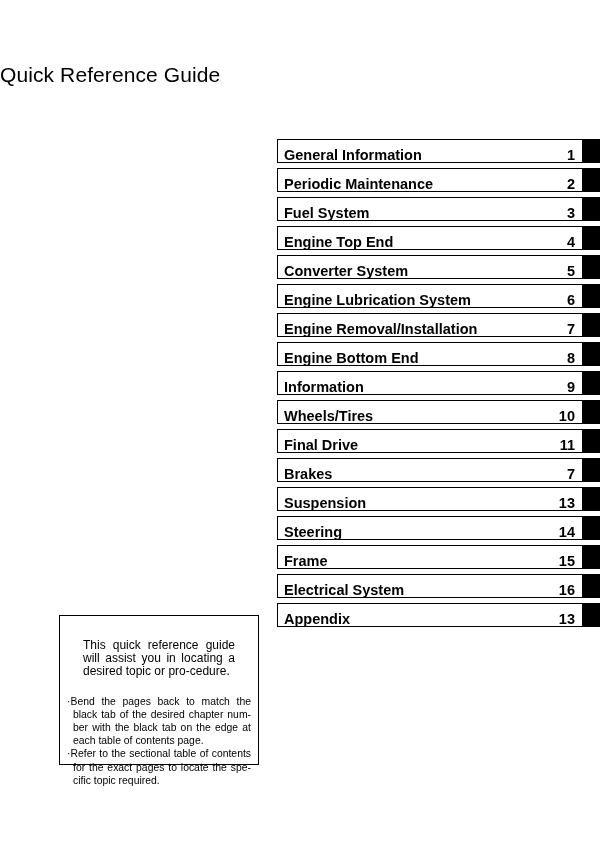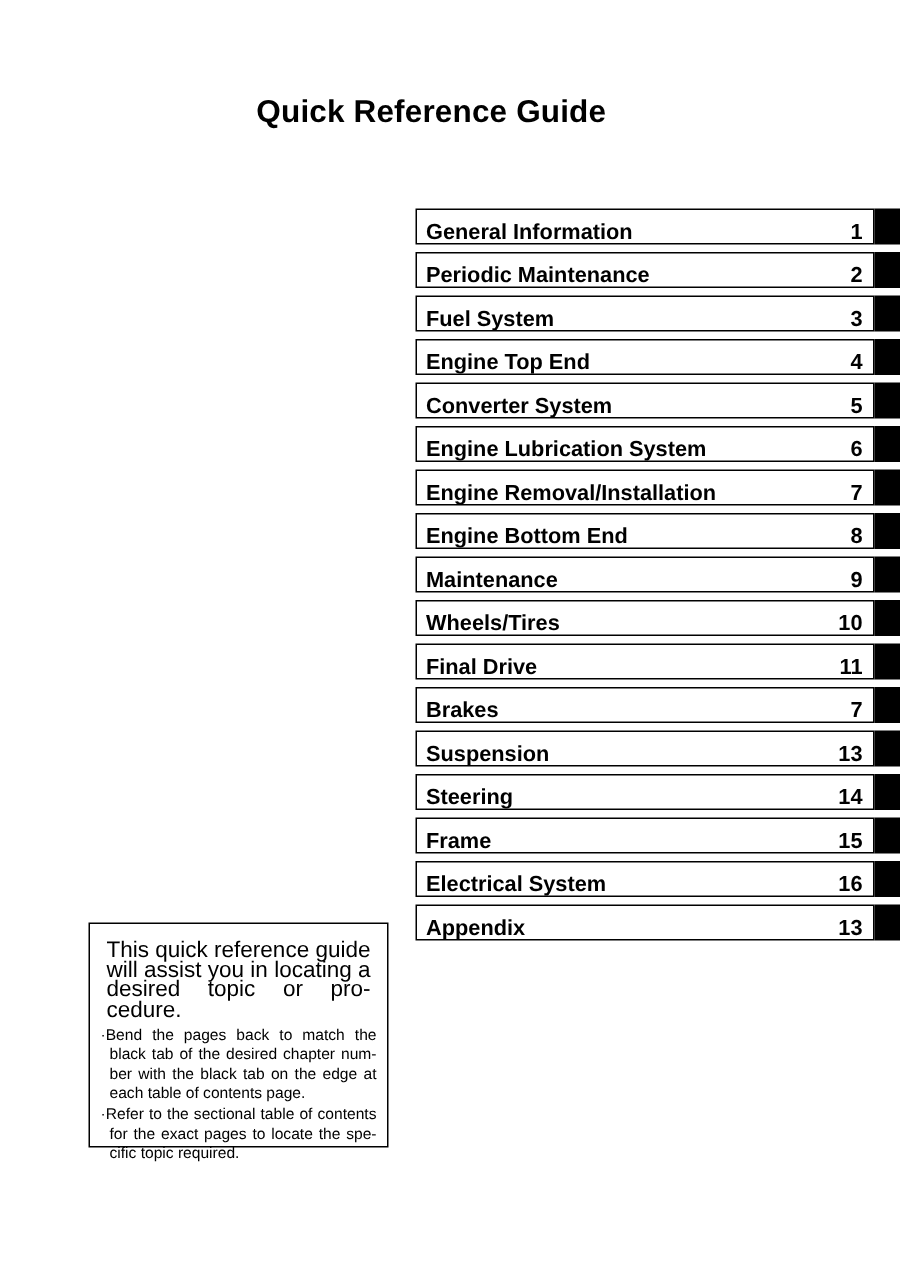--- a/index.html
+++ b/index.html
@@ -15,23 +15,23 @@
     color: #000000;
     overflow: hidden;
   }
 
   
   #page-title {
     position: absolute;
     left: 0;
     top: 63px;
     width: 575px;
-    text-align: center;
+    text-align: left;
     font-size: 21px;
-    font-weight: bold;
+    font-weight: normal;
     letter-spacing: 0.1px;
   }
 
   
   #chapter-index {
     position: absolute;
     left: 277px;
     top: 139px;
     width: 323px;
   }
@@ -75,24 +75,24 @@
     left: 59px;
     top: 615px;
     width: 200px;
     height: 150px;
     border: 1px solid #000000;
     box-sizing: border-box;
     background: #ffffff;
     padding: 7px 7px 0 7px;
   }
   .note-para {
-    font-size: 15px;
+    font-size: 12px;
     line-height: 13.2px;
     text-align: justify;
-    margin: 4px;
+    margin: 16px;
     hyphens: manual;
   }
   .note-bullet {
     font-size: 10.4px;
     line-height: 13.2px;
     text-align: justify;
     margin: 0;
     padding-left: 6px;
     text-indent: -6px;
   }
@@ -157,21 +157,21 @@
     </div>
     <div class="chapter-row">
       <div class="chapter-box">
         <span class="chapter-name">Engine Bottom End</span>
         <span class="chapter-number">8</span>
       </div>
       <div class="chapter-tab"></div>
     </div>
     <div class="chapter-row">
       <div class="chapter-box">
-        <span class="chapter-name">Maintenance</span>
+        <span class="chapter-name">Information</span>
         <span class="chapter-number">9</span>
       </div>
       <div class="chapter-tab"></div>
     </div>
     <div class="chapter-row">
       <div class="chapter-box">
         <span class="chapter-name">Wheels/Tires</span>
         <span class="chapter-number">10</span>
       </div>
       <div class="chapter-tab"></div>

